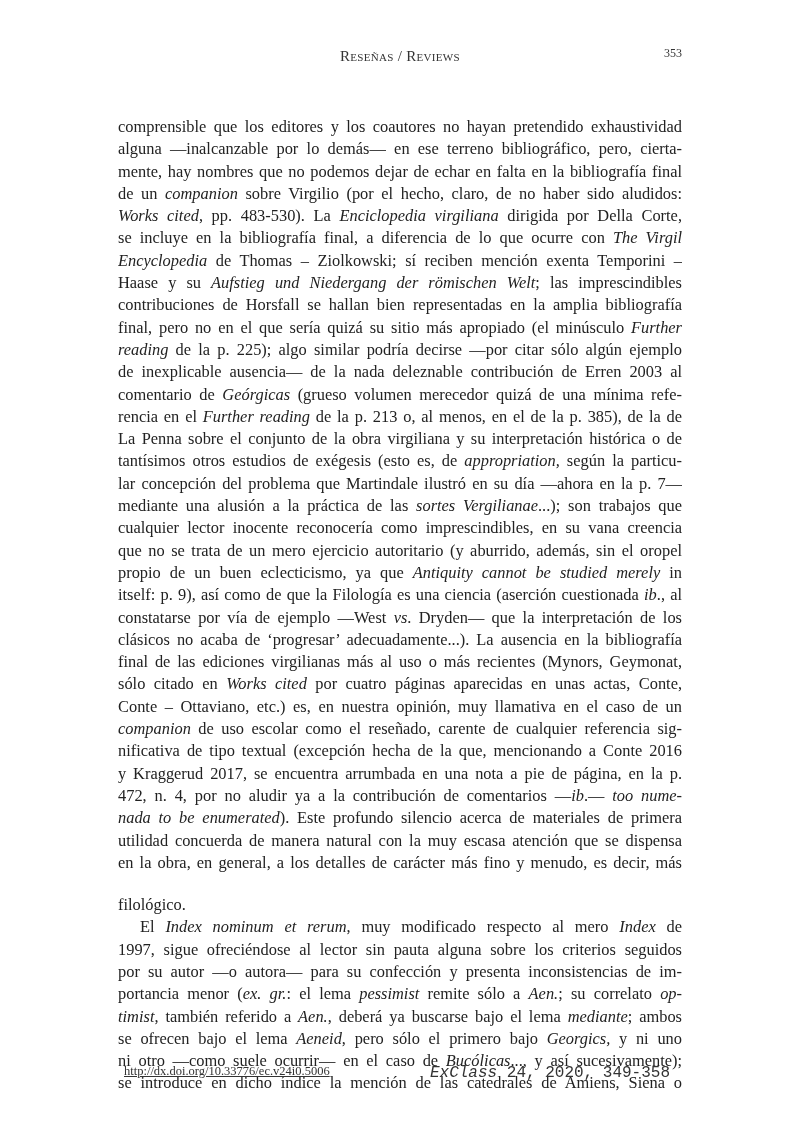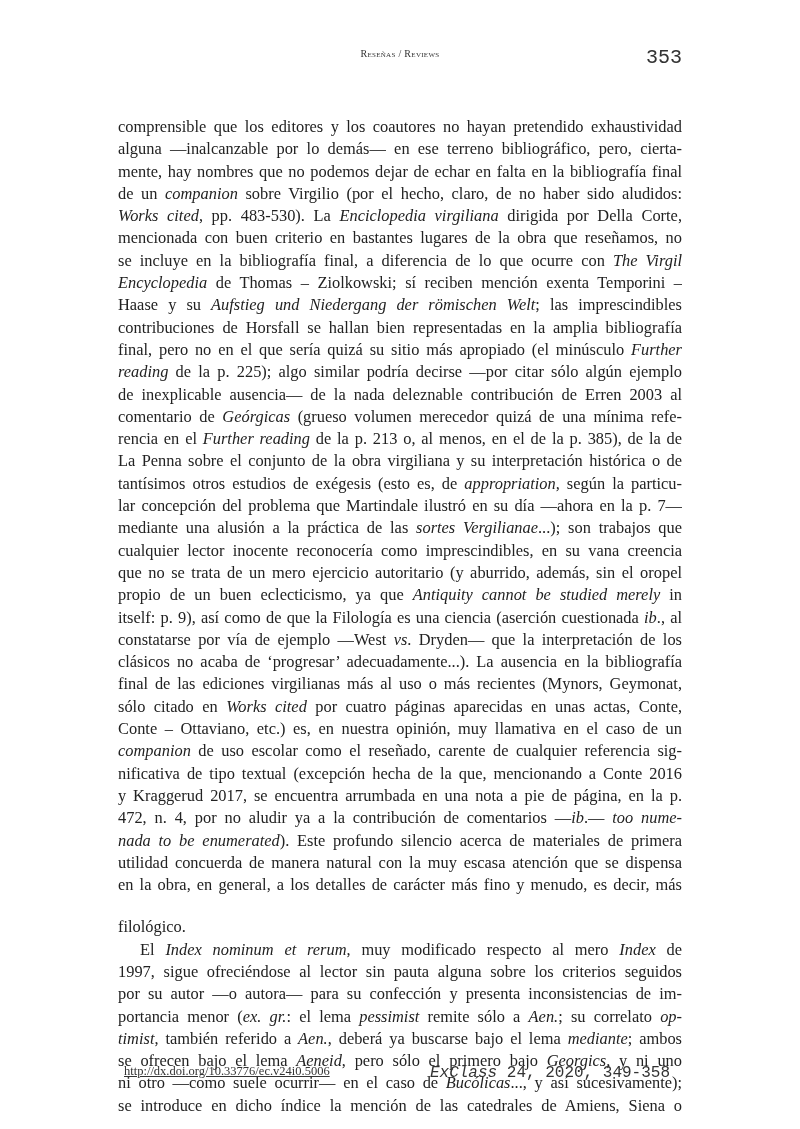--- a/index.html
+++ b/index.html
@@ -6,25 +6,25 @@
   body {
     width: 800px; height: 1129px; position: relative; overflow: hidden;
     font-family: "Liberation Serif", "DejaVu Serif", serif;
     color: #222222;
   }
   .running-head {
     position: absolute; top: 46px; left: 0; width: 800px; height: 22px;
   }
   .rh-title {
     position: absolute; left: 0; width: 800px; text-align: center;
-    font-size: 10px; font-variant: small-caps; letter-spacing: 0.3px; color: #333;
+    font-size: 15px; font-variant: small-caps; letter-spacing: 0.3px; color: #333;
     top: 2px;
   }
   .rh-page {
-    position: absolute; right: 118px; top: 0px; font-size: 20px; color: #333; font-family: Liberation Mono, monospace;
+    position: absolute; right: 118px; top: 0px; font-size: 12px; color: #333;
   }
   .body-text {
     position: absolute; left: 118px; top: 116px; width: 564px;
     font-size: 16.4px; line-height: 22.3px;
   }
   .line {
     display: block; height: 22.3px; white-space: nowrap;
     text-align: justify; text-align-last: justify;
     overflow: hidden;
   }
@@ -45,21 +45,20 @@
   <span class="rh-title">Reseñas / Reviews</span>
   <span class="rh-page">353</span>
 </div>
 
 <div class="body-text" id="body-text">
     <span class="line"><span>comprensible que los editores y los coautores no hayan pretendido exhaustividad</span></span>
     <span class="line"><span>alguna —inalcanzable por lo demás— en ese terreno bibliográfico, pero, cierta-</span></span>
     <span class="line"><span>mente, hay nombres que no podemos dejar de echar en falta en la bibliografía final</span></span>
     <span class="line"><span>de un </span><i>companion</i><span> sobre Virgilio (por el hecho, claro, de no haber sido aludidos:</span></span>
     <span class="line"><i>Works cited</i><span>, pp. 483-530). La </span><i>Enciclopedia virgiliana</i><span> dirigida por Della Corte,</span></span>
-    <span class="line"><span>mencionada con buen criterio en bastantes lugares de la obra que reseñamos, no</span></span>
     <span class="line"><span>se incluye en la bibliografía final, a diferencia de lo que ocurre con </span><i>The Virgil</i></span>
     <span class="line"><i>Encyclopedia</i><span> de Thomas – Ziolkowski; sí reciben mención exenta Temporini –</span></span>
     <span class="line"><span>Haase y su </span><i>Aufstieg und Niedergang der römischen Welt</i><span>; las imprescindibles</span></span>
     <span class="line"><span>contribuciones de Horsfall se hallan bien representadas en la amplia bibliografía</span></span>
     <span class="line"><span>final, pero no en el que sería quizá su sitio más apropiado (el minúsculo </span><i>Further</i></span>
     <span class="line"><i>reading</i><span> de la p. 225); algo similar podría decirse —por citar sólo algún ejemplo</span></span>
     <span class="line"><span>de inexplicable ausencia— de la nada deleznable contribución de Erren 2003 al</span></span>
     <span class="line"><span>comentario de </span><i>Geórgicas</i><span> (grueso volumen merecedor quizá de una mínima refe-</span></span>
     <span class="line"><span>rencia en el </span><i>Further reading</i><span> de la p. 213 o, al menos, en el de la p. 385), de la de</span></span>
     <span class="line"><span>La Penna sobre el conjunto de la obra virgiliana y su interpretación histórica o de</span></span>

